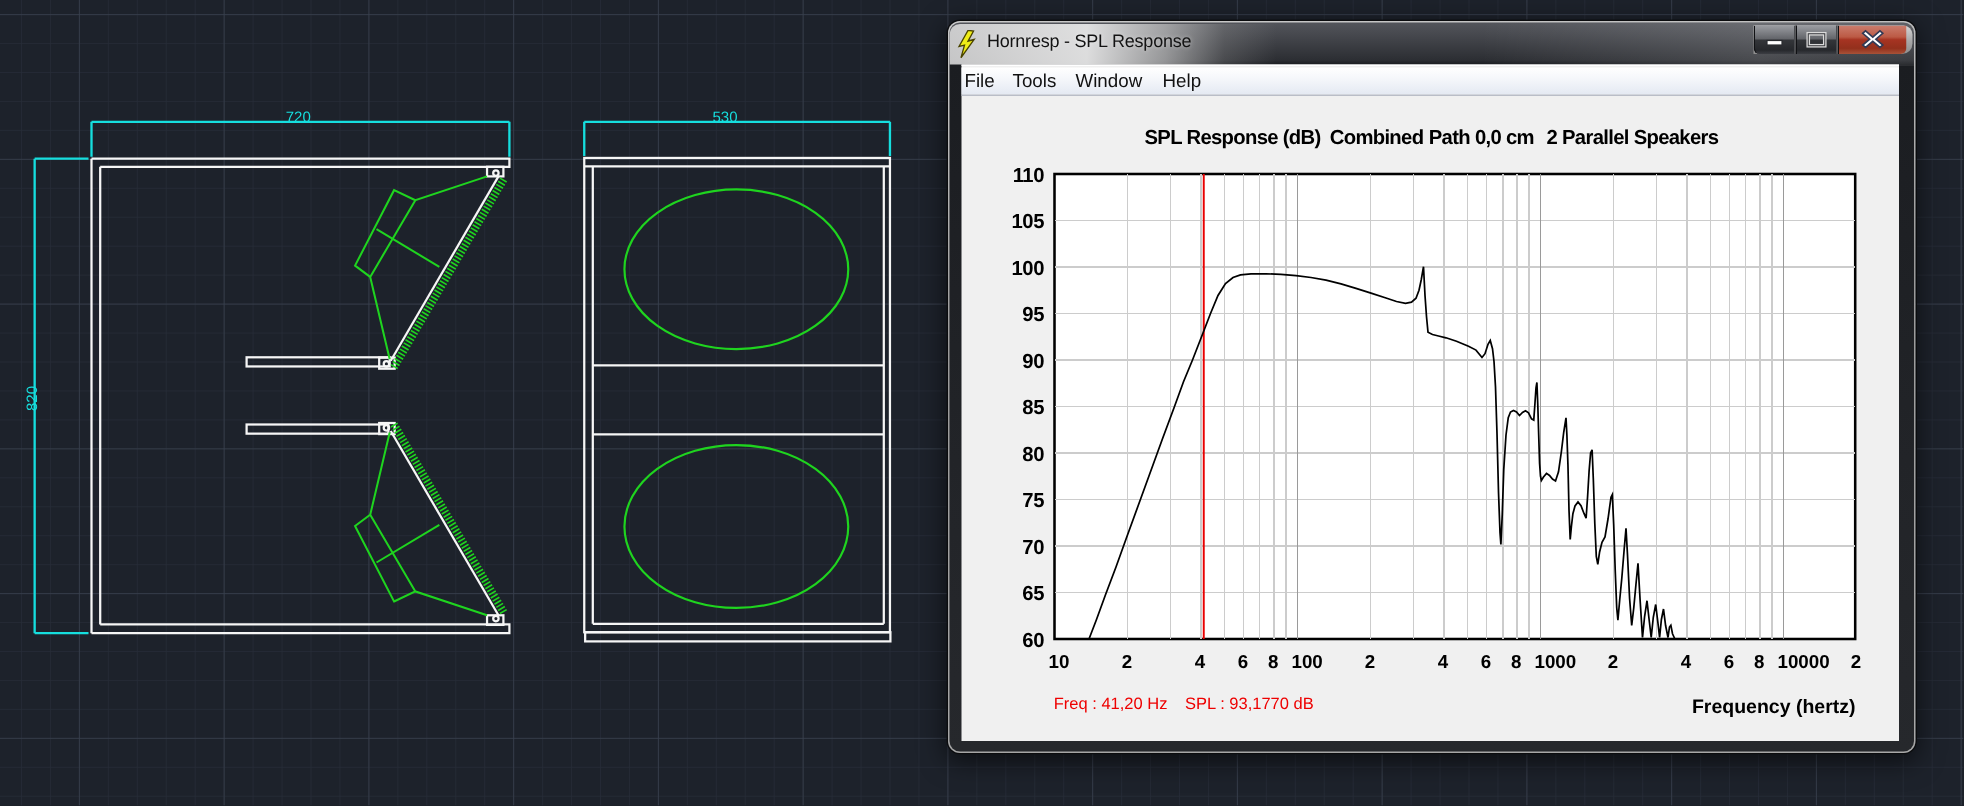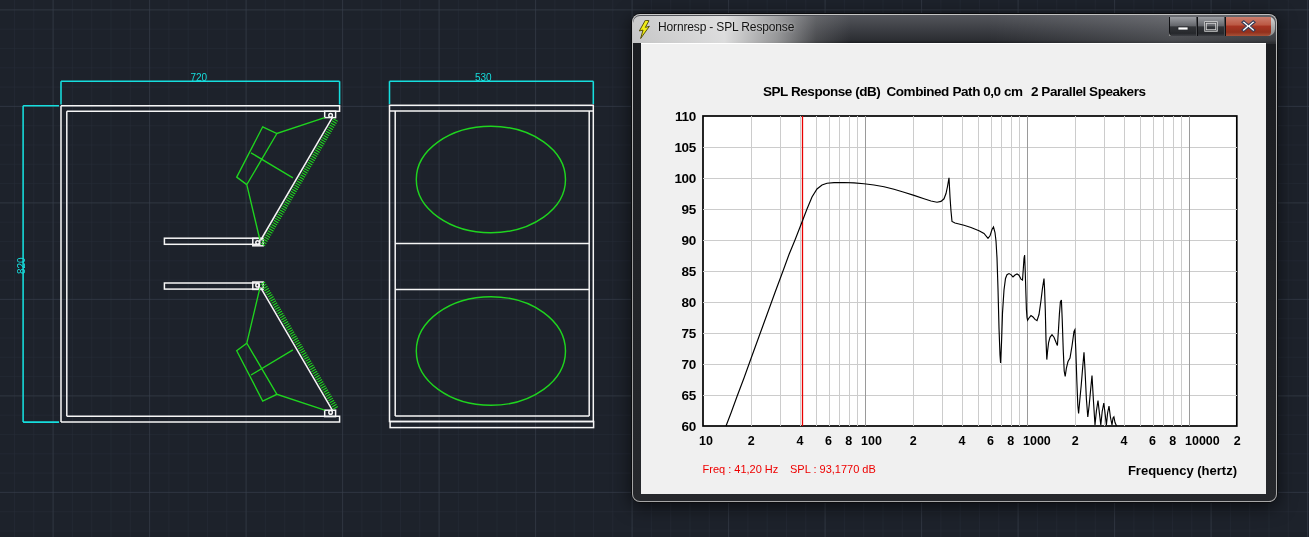--- a/index.html
+++ b/index.html
@@ -116,20 +116,26 @@
               <rect x="7.5" y="5.5" width="11" height="8" fill="none" stroke="#3a3c40" stroke-width="0.7"></rect>
             </svg>
           </div>
      <div class="cbtn" id="bclose">
             <svg class="glyph" width="45" height="19" viewBox="0 0 45 19">
               <path d="M17.7,5.4 L22.5,9.5 L27.3,5.4 L29.2,7 L24.6,10.9 L29.2,14.8 L27.3,16.4 L22.5,12.3 L17.7,16.4 L15.8,14.8 L20.4,10.9 L15.8,7 Z" fill="#fff" stroke="#333a55" stroke-width="1.1" transform="translate(0,-1.8)"></path>
             </svg>
           </div>
    </div>
    <div id="client">
+     <div id="menubar">
+       <div class="mitem" style="left:2px;">File</div>
+       <div class="mitem" style="left:34px;">Tools</div>
+       <div class="mitem" style="left:76px;">Window</div>
+       <div class="mitem" style="left:134px;">Help</div>
+     </div>
      <svg id="chartsvg" width="625" height="430" viewBox="642 63 625 430" xmlns="http://www.w3.org/2000/svg">
        <rect x="704" y="115" width="533.8" height="310" fill="#ffffff" stroke="#000" stroke-width="1.7"></rect>
        <g stroke-width="1" shape-rendering="crispEdges">
          <path stroke="#cccccc" d="M704,146H1237.8 M704,177H1237.8 M704,208H1237.8 M704,239H1237.8 M704,270H1237.8 M704,301H1237.8 M704,332H1237.8 M704,363H1237.8 M704,394H1237.8"></path>
          <path stroke="#cccccc" d="M752.8,115V425 M781.3,115V425 M801.5,115V425 M817.2,115V425 M830.1,115V425 M840.8,115V425 M850.3,115V425 M858.4,115V425 M914.8,115V425 M943.3,115V425 M963.5,115V425 M979.2,115V425 M992.1,115V425 M1002.9,115V425 M1012.3,115V425 M1020.4,115V425 M1076.8,115V425 M1105.3,115V425 M1125.5,115V425 M1141.2,115V425 M1154.1,115V425 M1164.8,115V425 M1174.3,115V425 M1182.4,115V425"></path>
        </g>
        <path d="M866,115V425 M1028,115V425 M1190,115V425" stroke="#9a9a9a" stroke-width="1" shape-rendering="crispEdges"></path>
        <path d="M803.5,115 V425" stroke="#e80000" stroke-width="1.3" fill="none"></path>
        <polyline fill="none" stroke="#000" stroke-width="1.15" points="
 727,425 732,412 738,395.5 745,377 752,357.5 760,335.5 768,313.5 776,291.5 784,270

